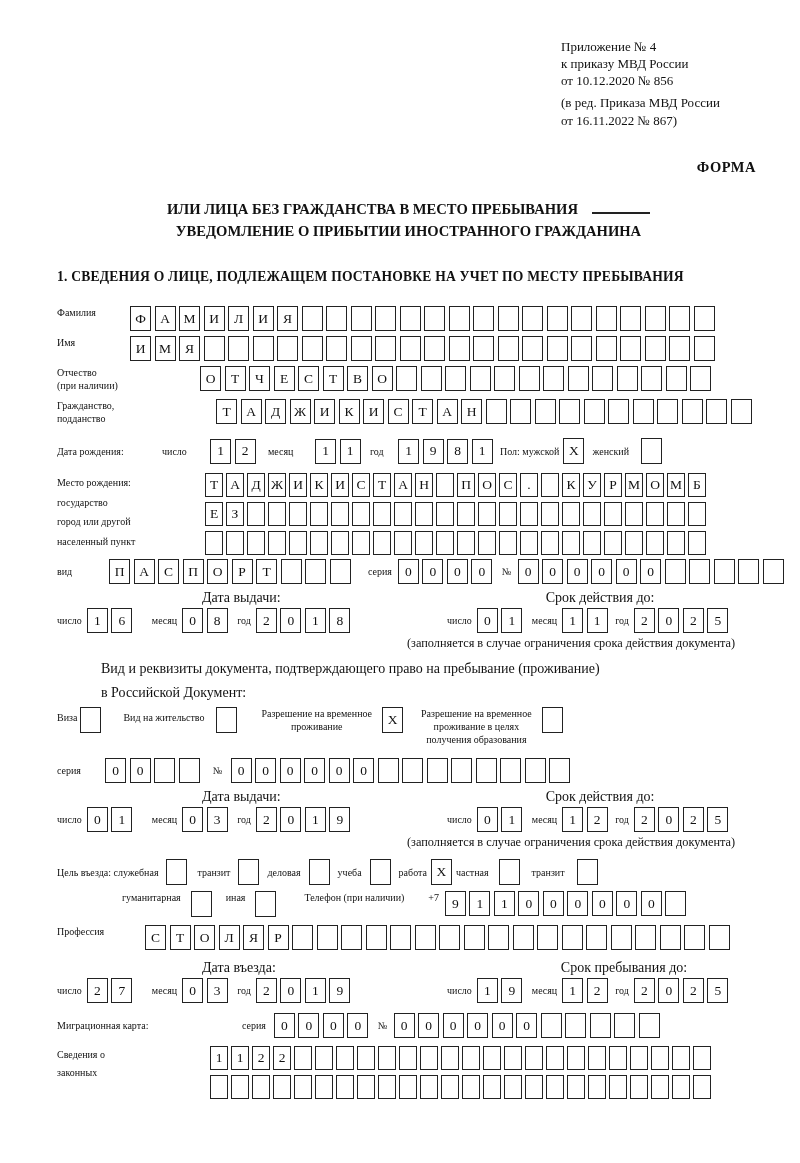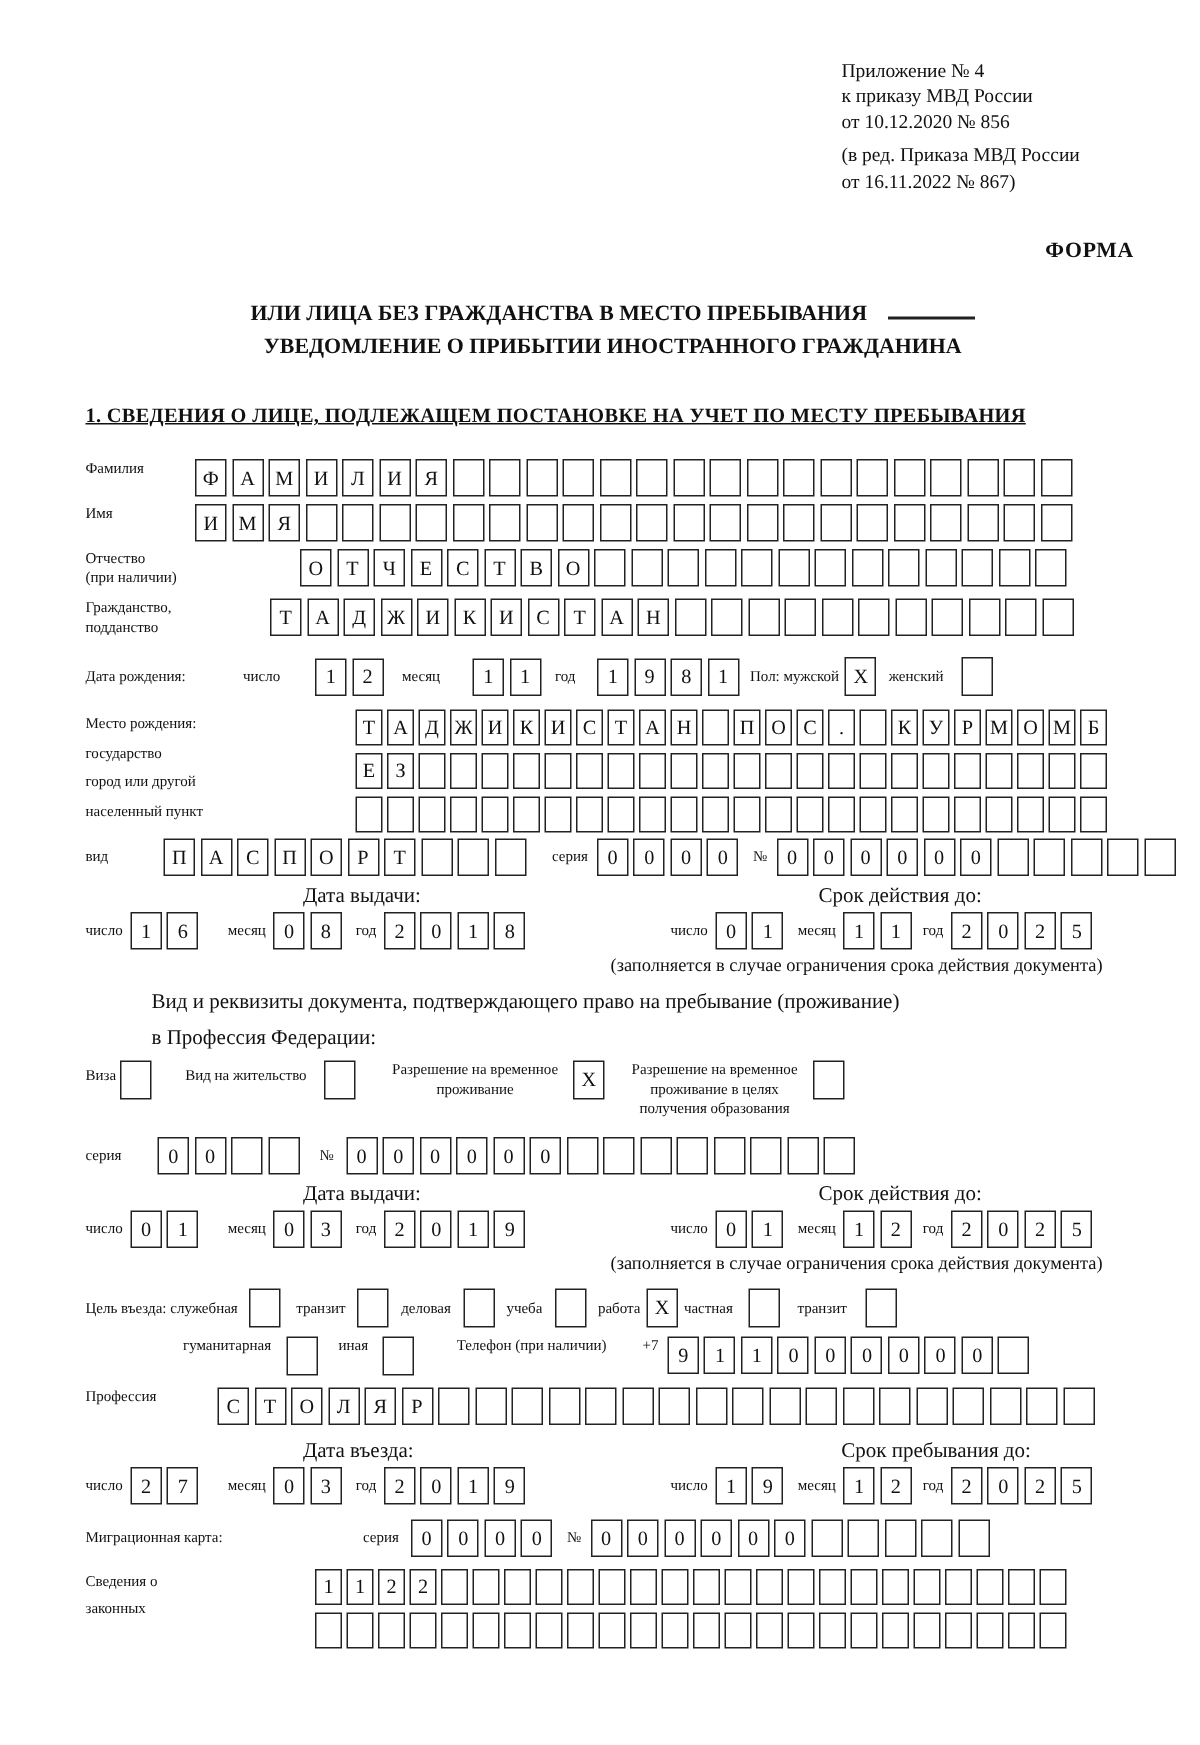--- a/index.html
+++ b/index.html
@@ -9,21 +9,21 @@
 
   
   .appendix{margin-left:504px;width:210px;font-size:13px;line-height:1.32;}
   .appendix .gap{height:5px;}
   .forma{text-align:right;margin-right:34px;margin-top:30px;font-weight:bold;font-size:14.5px;letter-spacing:.5px;}
 
   
   .title{text-align:center;margin-top:22px;font-weight:bold;font-size:14.6px;line-height:1.55;margin-right:30px;}
   .title-underline{display:inline-block;width:58px;border-bottom:2px solid #222;height:13px;margin-left:14px;}
 
-  .section-heading{margin-top:26px;font-weight:bold;font-size:13.6px;letter-spacing:.2px;text-decoration:underline;}
+  .section-heading{margin-top:26px;font-weight:bold;font-size:13.6px;letter-spacing:.2px;}
 
   
   .row{display:flex;align-items:flex-start;flex-wrap:nowrap;}
   .lbl{font-size:10px;flex:none;line-height:1.3;}
   .cells{display:flex;flex:none;}
   .cell{box-sizing:border-box;flex:none;width:21px;height:25px;border:1.6px solid #222;margin-right:3.5px;
         display:inline-flex;align-items:center;justify-content:center;
         font-size:13.5px;font-weight:normal;background:#fff;}
   .tight .cell{width:18px;height:24px;margin-right:3px;}
   .cb{display:inline-flex;flex:none;}
@@ -143,21 +143,21 @@
         <span class="cell"></span>
         <span class="cell"></span>
         <span class="cell"></span>
         <span class="cell"></span>
         <span class="cell"></span>
         <span class="cell"></span>
         <span class="cell"></span>
       </span>
   </div>
 
-  <div class="row" style="margin-top:7px;">
+  <div class="row" style="margin-top:7px;gap:36px;">
     <span class="lbl" style="width:123px;">
       <span>Гражданство,</span><br>
       <span>подданство</span>
     </span>
     <span class="cells" style="display: flex;">
         <span class="cell">Т</span>
         <span class="cell">А</span>
         <span class="cell">Д</span>
         <span class="cell">Ж</span>
         <span class="cell">И</span>
@@ -203,21 +203,21 @@
     <span class="lbl">Пол: мужской</span>
     <span class="cb" style="margin: 0px 8px 0px 4px; display: flex;">
         <span class="cell">X</span>
       </span>
     <span class="lbl">женский</span>
     <span class="cb" style="margin-left: 12px; display: flex;">
         <span class="cell"></span>
       </span>
   </div>
 
-  <div class="row" style="margin-top:9px;gap:32px;">
+  <div class="row" style="margin-top:9px;">
     <span class="lbl" style="width:148px;line-height:1.95;">
       <span>Место рождения:</span><br>
       <span>государство</span><br>
       <span>город или другой</span><br>
       <span>населенный пункт</span>
     </span>
     <span>
       <span class="cells tight" style="display: flex;">
           <span class="cell">Т</span>
           <span class="cell">А</span>
@@ -379,21 +379,21 @@
           <span class="cell">0</span>
           <span class="cell">2</span>
           <span class="cell">5</span>
         </span>
     </span>
   </div>
 
   <div class="small-note" style="margin-left:350px;margin-top:3px;">(заполняется в случае ограничения срока действия документа)</div>
 
   <div class="w14" style="margin-top:10px;">Вид и реквизиты документа, подтверждающего право на пребывание (проживание)</div>
-  <div class="w14" style="margin-top:8px;">в Профессия Федерации:</div>
+  <div class="w14" style="margin-top:8px;">в Российской Документ:</div>
 
   <div class="row" style="margin-top:6px;">
     <span class="lbl" style="margin-top:4px;">Виза</span>
     <span class="cb" style="margin: 0px 22px 0px 3px; display: flex;">
         <span class="cell"></span>
       </span>
     <span class="lbl" style="margin-top:4px;">Вид на жительство</span>
     <span class="cb" style="margin: 0px 24px 0px 12px; display: flex;">
         <span class="cell"></span>
       </span>

